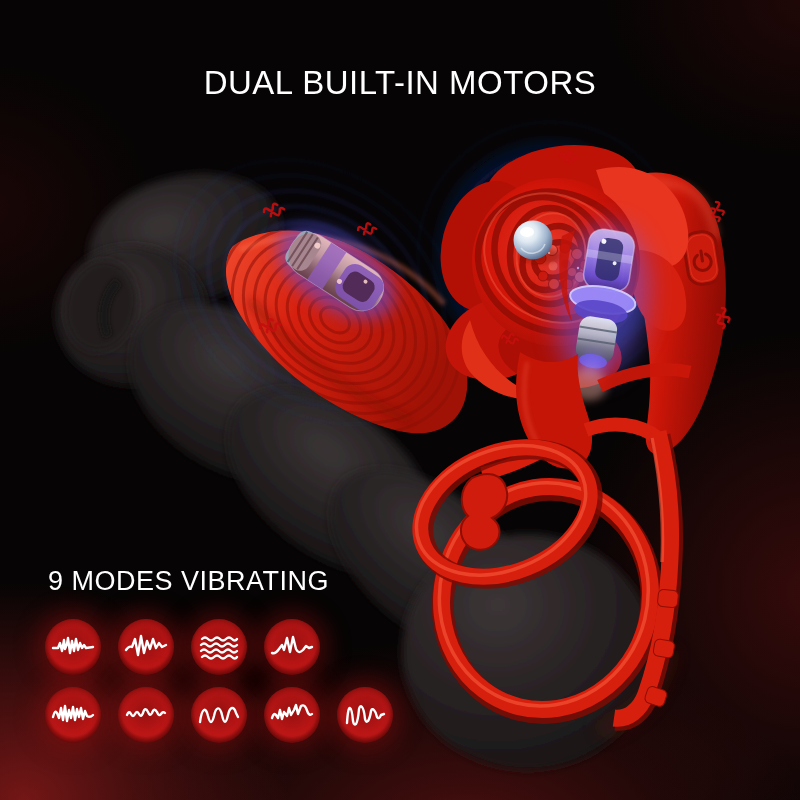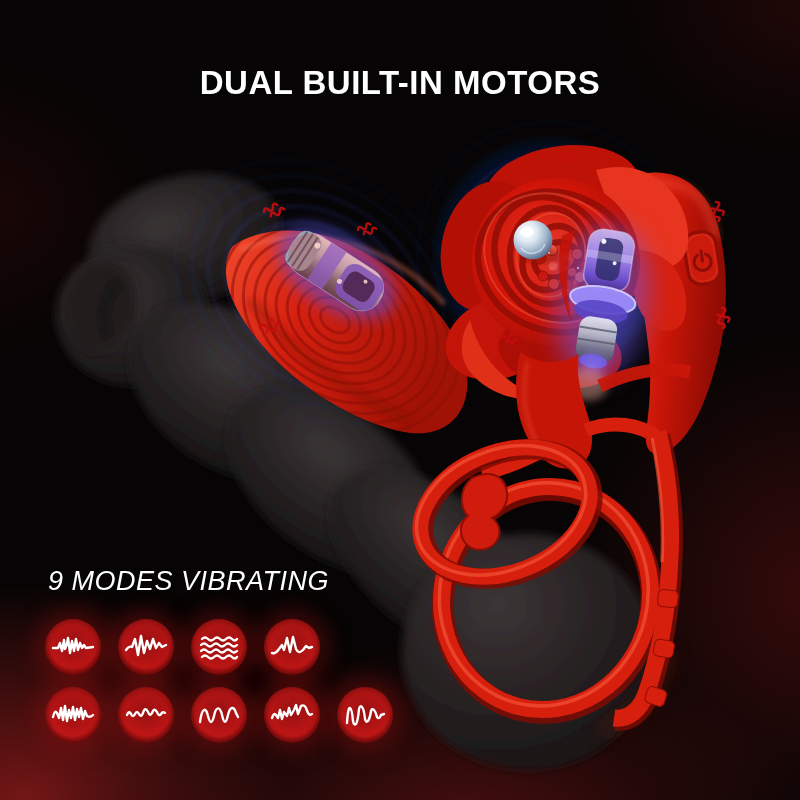--- a/index.html
+++ b/index.html
@@ -10,26 +10,25 @@
       radial-gradient(46% 38% at 3% 100%, rgba(128,24,24,.9), rgba(128,24,24,0) 72%),
       radial-gradient(60% 34% at 58% 104%, rgba(96,18,18,.75), rgba(96,18,18,0) 72%),
       radial-gradient(42% 46% at 101% 74%, rgba(84,15,15,.6), rgba(84,15,15,0) 72%),
       radial-gradient(36% 28% at 101% 0%, rgba(64,11,11,.45), rgba(64,11,11,0) 72%),
       radial-gradient(30% 26% at -2% 26%, rgba(58,10,10,.4), rgba(58,10,10,0) 72%),
       #060404;
   }
   .scene{position:absolute;left:0;top:0;}
   .title{
     position:absolute;top:64px;left:0;width:100%;text-align:center;
-    font-size:33px;font-weight:bold;letter-spacing:.5px;color:var(--title-color,#fff);
+    font-size:33px;font-weight:normal;letter-spacing:.5px;color:var(--title-color,#fff);
   }
   .modes-label{
     position:absolute;top:566px;left:48px;font-size:27px;letter-spacing:.5px;
     color:var(--title-color,#fff);
-    font-style:italic;
   }
   .modes-grid{position:absolute;left:45px;top:619px;}
   .mode-row{display:flex;gap:17px;}
   .mode-row + .mode-row{margin-top:12px;}
   .badge{
     width:56px;height:56px;border-radius:50%;
     display:flex;align-items:center;justify-content:center;
     background:radial-gradient(circle at 50% 44%, #971010 0%, #b01414 38%, #c41818 58%, #7c0b0b 78%, #4e0606 96%);
     box-shadow:0 0 22px 9px rgba(150,16,16,.4), inset 0 0 10px rgba(60,4,4,.8);
   }

